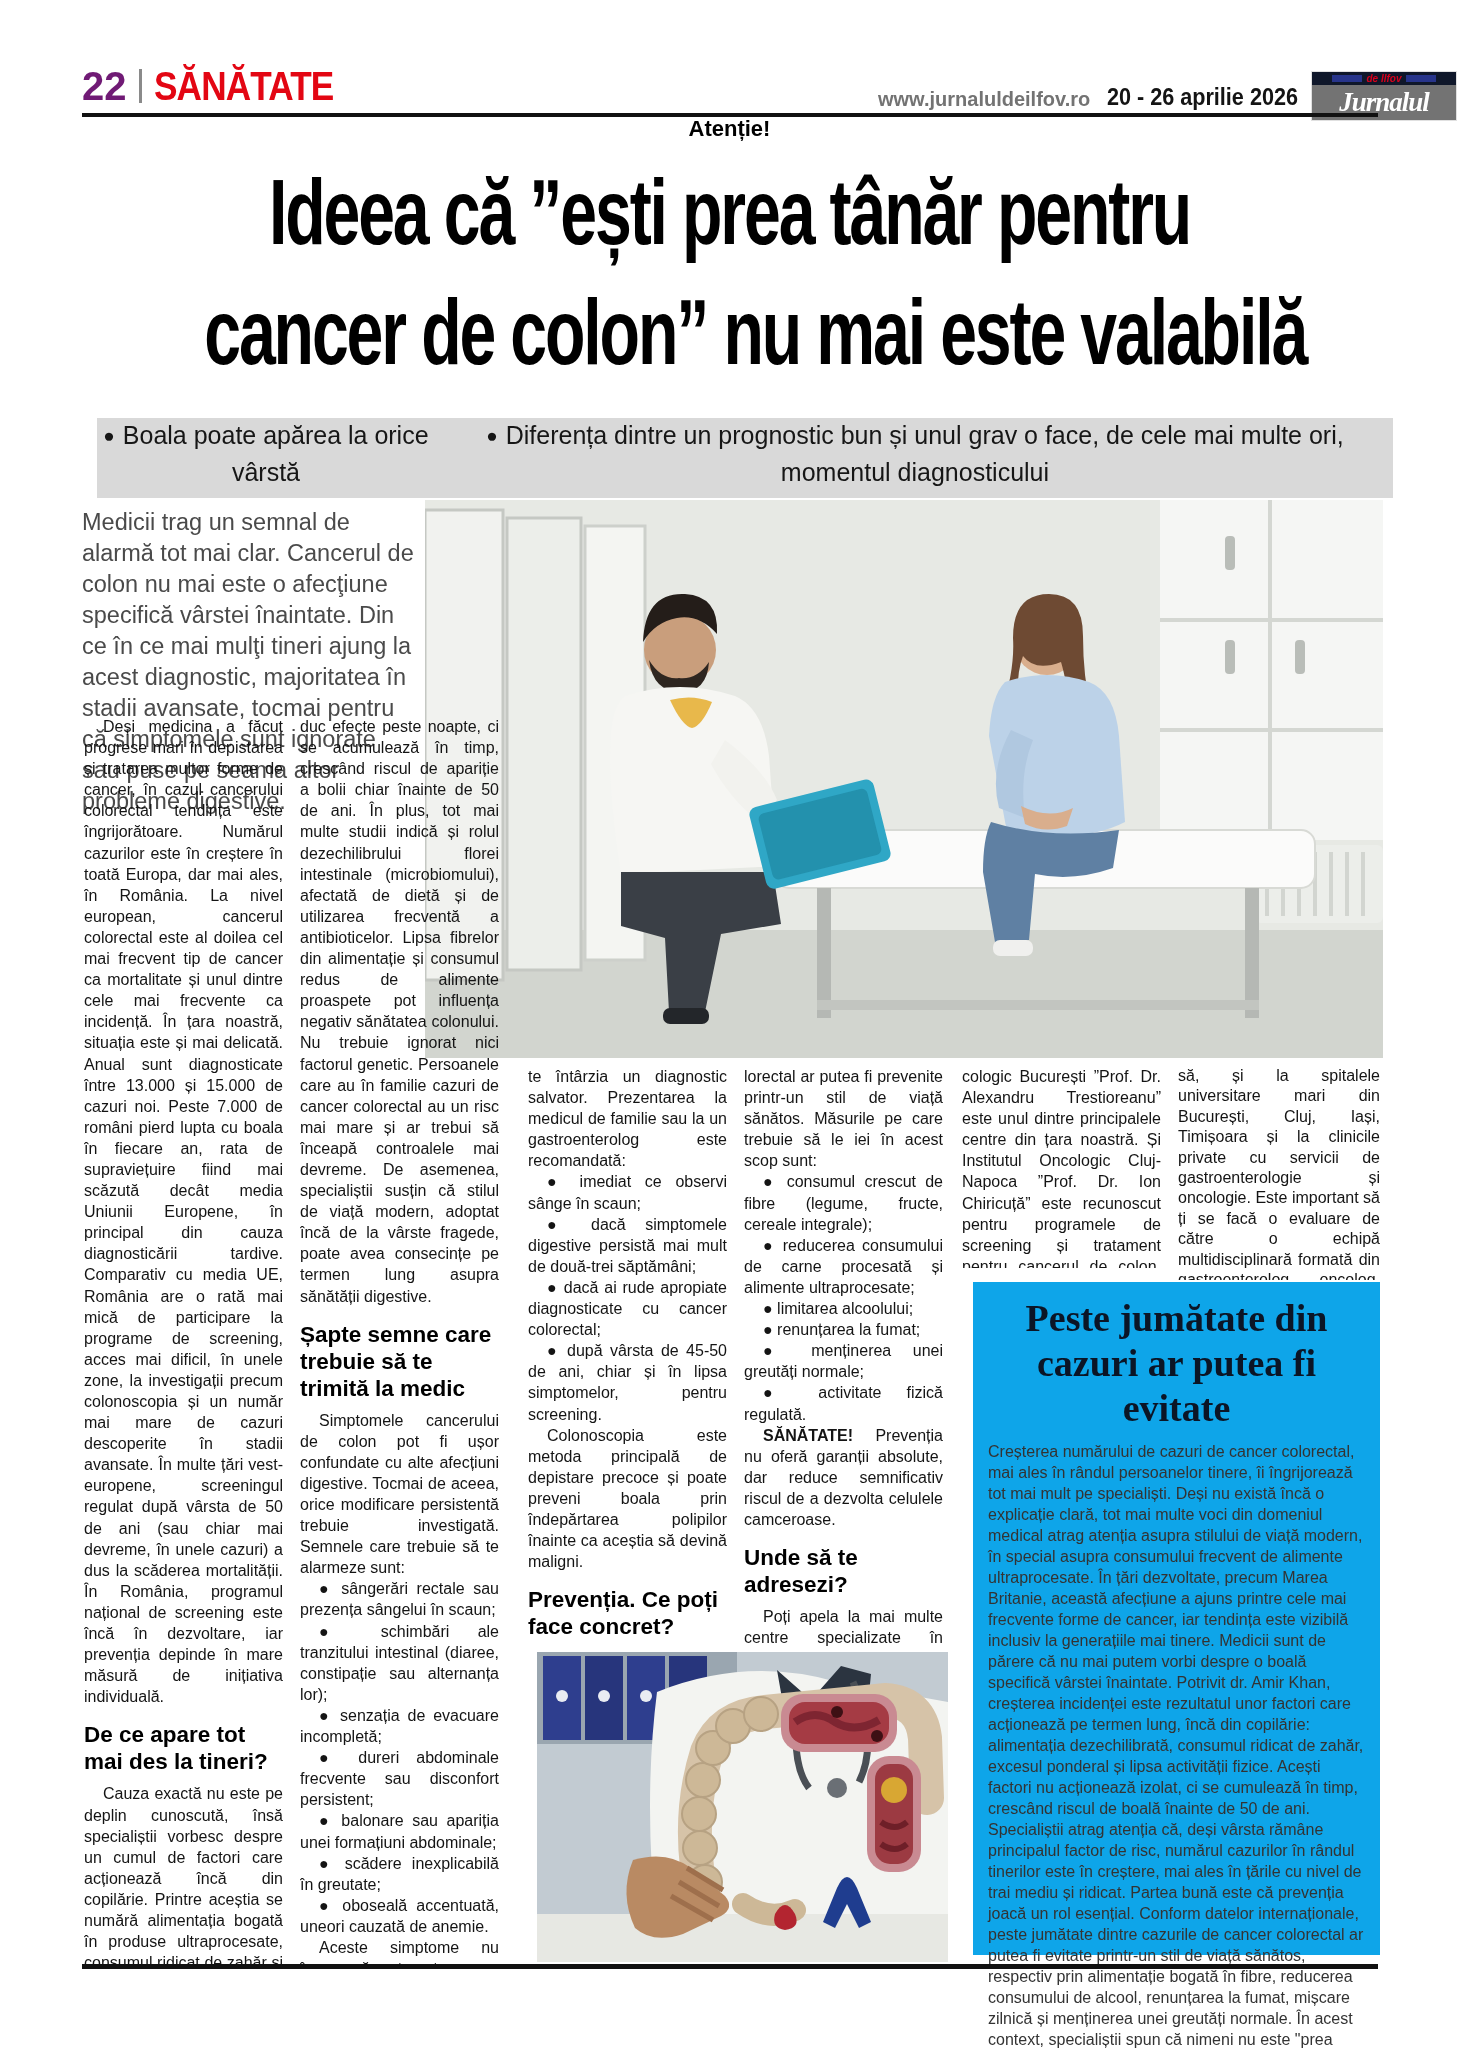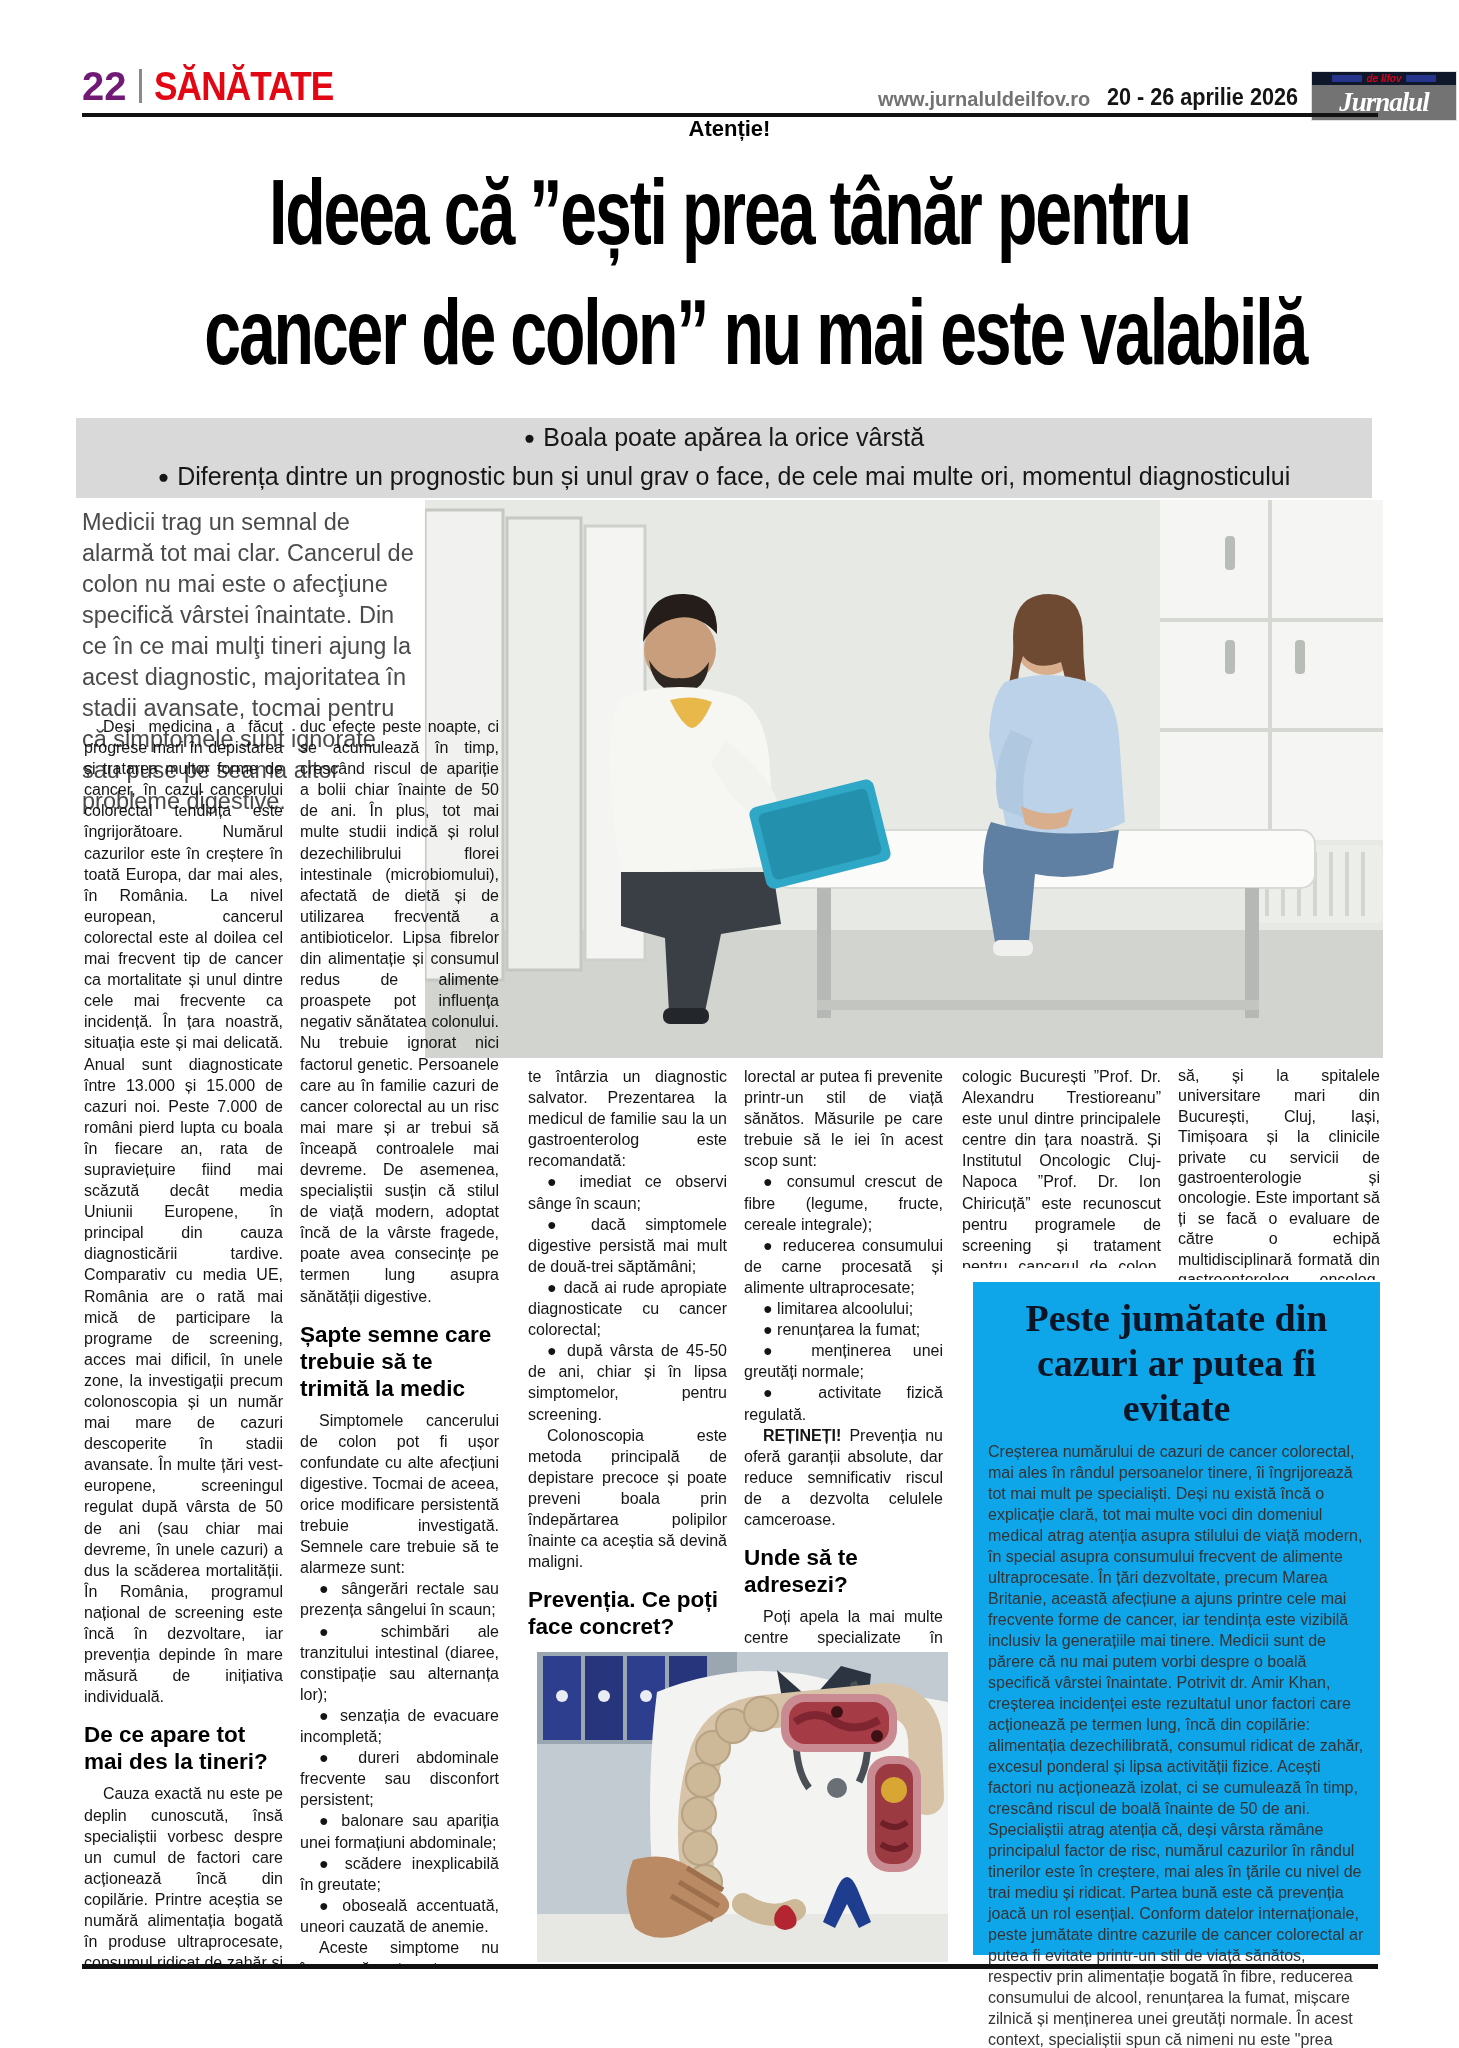--- a/index.html
+++ b/index.html
@@ -18,22 +18,22 @@
   .logo-top{height:13px;background:#0f172a;display:flex;align-items:center;justify-content:center;gap:4px;}
   .logo-top .bar{width:30px;height:7px;background:#27348b;}
   .logo-top .de-ilfov{font-size:10px;font-weight:800;font-style:italic;color:#d7001c;line-height:10px;}
   .logo-main{height:35px;background:#737373;color:#fff;display:flex;align-items:center;justify-content:center;
     font-family:"Liberation Serif",serif;font-weight:700;font-style:italic;font-size:27px;letter-spacing:-1px;}
   .head-rule{position:absolute;left:82px;top:113px;width:1296px;height:4px;background:#111;}
   
   .kicker{position:absolute;left:0;top:116px;width:100%;text-align:center;font-size:22px;font-weight:700;color:#000;}
   .headline{position:absolute;left:0;top:152px;width:100%;text-align:center;font-weight:700;color:#000;}
   .headline .hl{display:block;font-size:92px;line-height:120px;letter-spacing:-3px;white-space:nowrap;transform:scaleX(.72);transform-origin:50% 50%;}
-  .deck-band{position:absolute;left:76px;top:418px;width:1296px;height:80px;background:#d9d9d9;
-    display:flex;flex-direction:column;justify-content:center;gap:2px;}
+  .deck-band{position:absolute;left:97px;top:418px;width:1296px;height:80px;background:#d9d9d9;
+    display:flex;flex-direction:row;justify-content:center;gap:2px;}
   .deck-line{text-align:center;font-size:25px;color:#161616;line-height:34px;}
   .deck-line .dot{font-size:19px;position:relative;top:-2px;margin-right:8px;}
   
   .lead{position:absolute;left:82px;top:507px;width:338px;font-size:23.5px;line-height:31px;color:#4a4a4a;}
   
   .photo-top{position:absolute;left:425px;top:500px;width:958px;height:558px;overflow:hidden;}
   .photo-bottom{position:absolute;left:537px;top:1652px;width:411px;height:310px;overflow:hidden;}
   
   .col{position:absolute;width:199px;font-size:16px;line-height:21.1px;text-align:justify;color:#141414;overflow:hidden;}
   .col p{margin:0;text-indent:19px;}
@@ -185,21 +185,21 @@
 </div>
 
 <div class="col" id="col4">
   <p class="cont">lorectal ar putea fi prevenite printr-un stil de viață sănătos. Măsurile pe care trebuie să le iei în acest scop sunt:</p>
   <p>● consumul crescut de fibre (legume, fructe, cereale integrale);</p>
   <p>● reducerea consumului de carne procesată și alimente ultraprocesate;</p>
   <p>● limitarea alcoolului;</p>
   <p>● renunțarea la fumat;</p>
   <p>● menținerea unei greutăți normale;</p>
   <p>● activitate fizică regulată.</p>
-  <p><span class="note-label">REȚINEȚI!</span><span> Prevenția nu oferă garanții absolute, dar reduce semnificativ riscul de a dezvolta celulele camceroase.</span></p>
+  <p><span class="note-label">SĂNĂTATE!</span><span> Prevenția nu oferă garanții absolute, dar reduce semnificativ riscul de a dezvolta celulele camceroase.</span></p>
   <h3 class="colhead">Unde să te adresezi?</h3>
   <p>Poți apela la mai multe centre specializate în diagnostic și tratament oncologic. Institutul On-</p>
 </div>
 
 <div class="col" id="col5">
   <p class="cont">cologic București ”Prof. Dr. Alexandru Trestioreanu” este unul dintre principalele centre din țara noastră. Și Institutul Oncologic Cluj-Napoca ”Prof. Dr. Ion Chiricuță” este recunoscut pentru programele de screening și tratament pentru cancerul de colon. Poți merge, în-</p>
 </div>
 
 <div class="col" id="col6">
   <p class="cont">să, și la spitalele universitare mari din București, Cluj, Iași, Timișoara și la clinicile private cu servicii de gastroenterologie și oncologie. Este important să ți se facă o evaluare de către o echipă multidisciplinară formată din gastroenterolog, oncolog, chirurg și imagist.</p>

